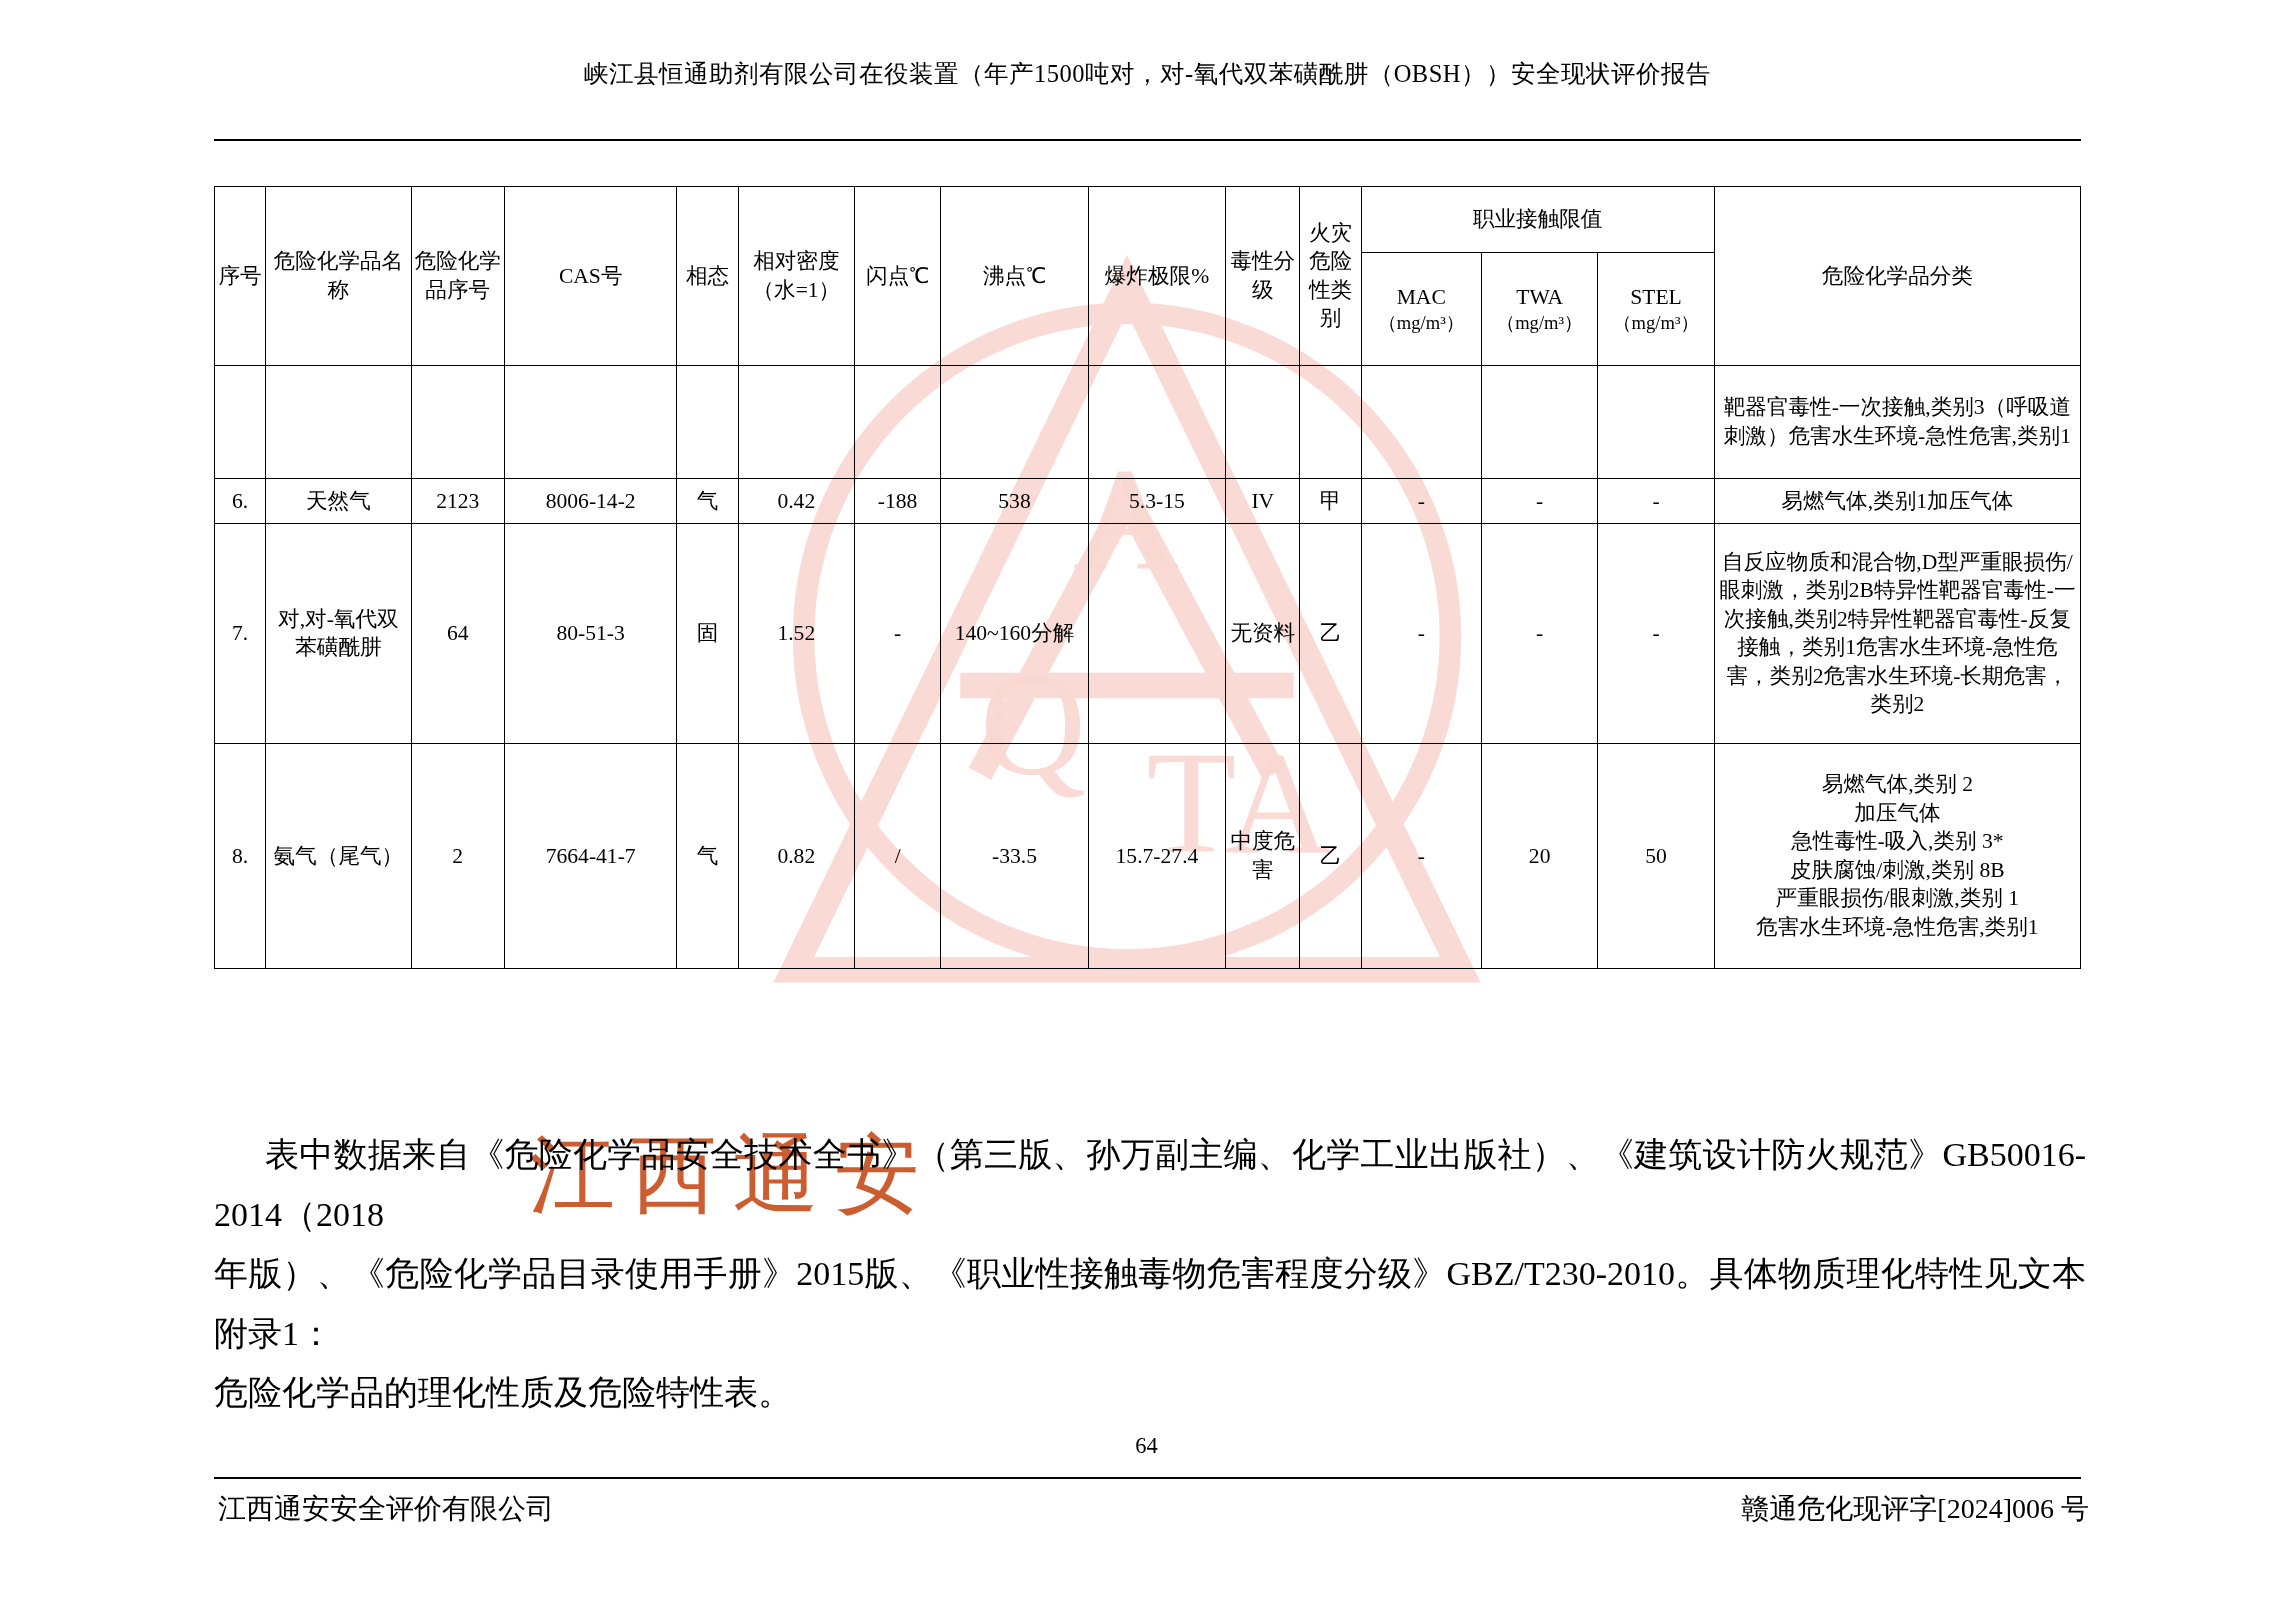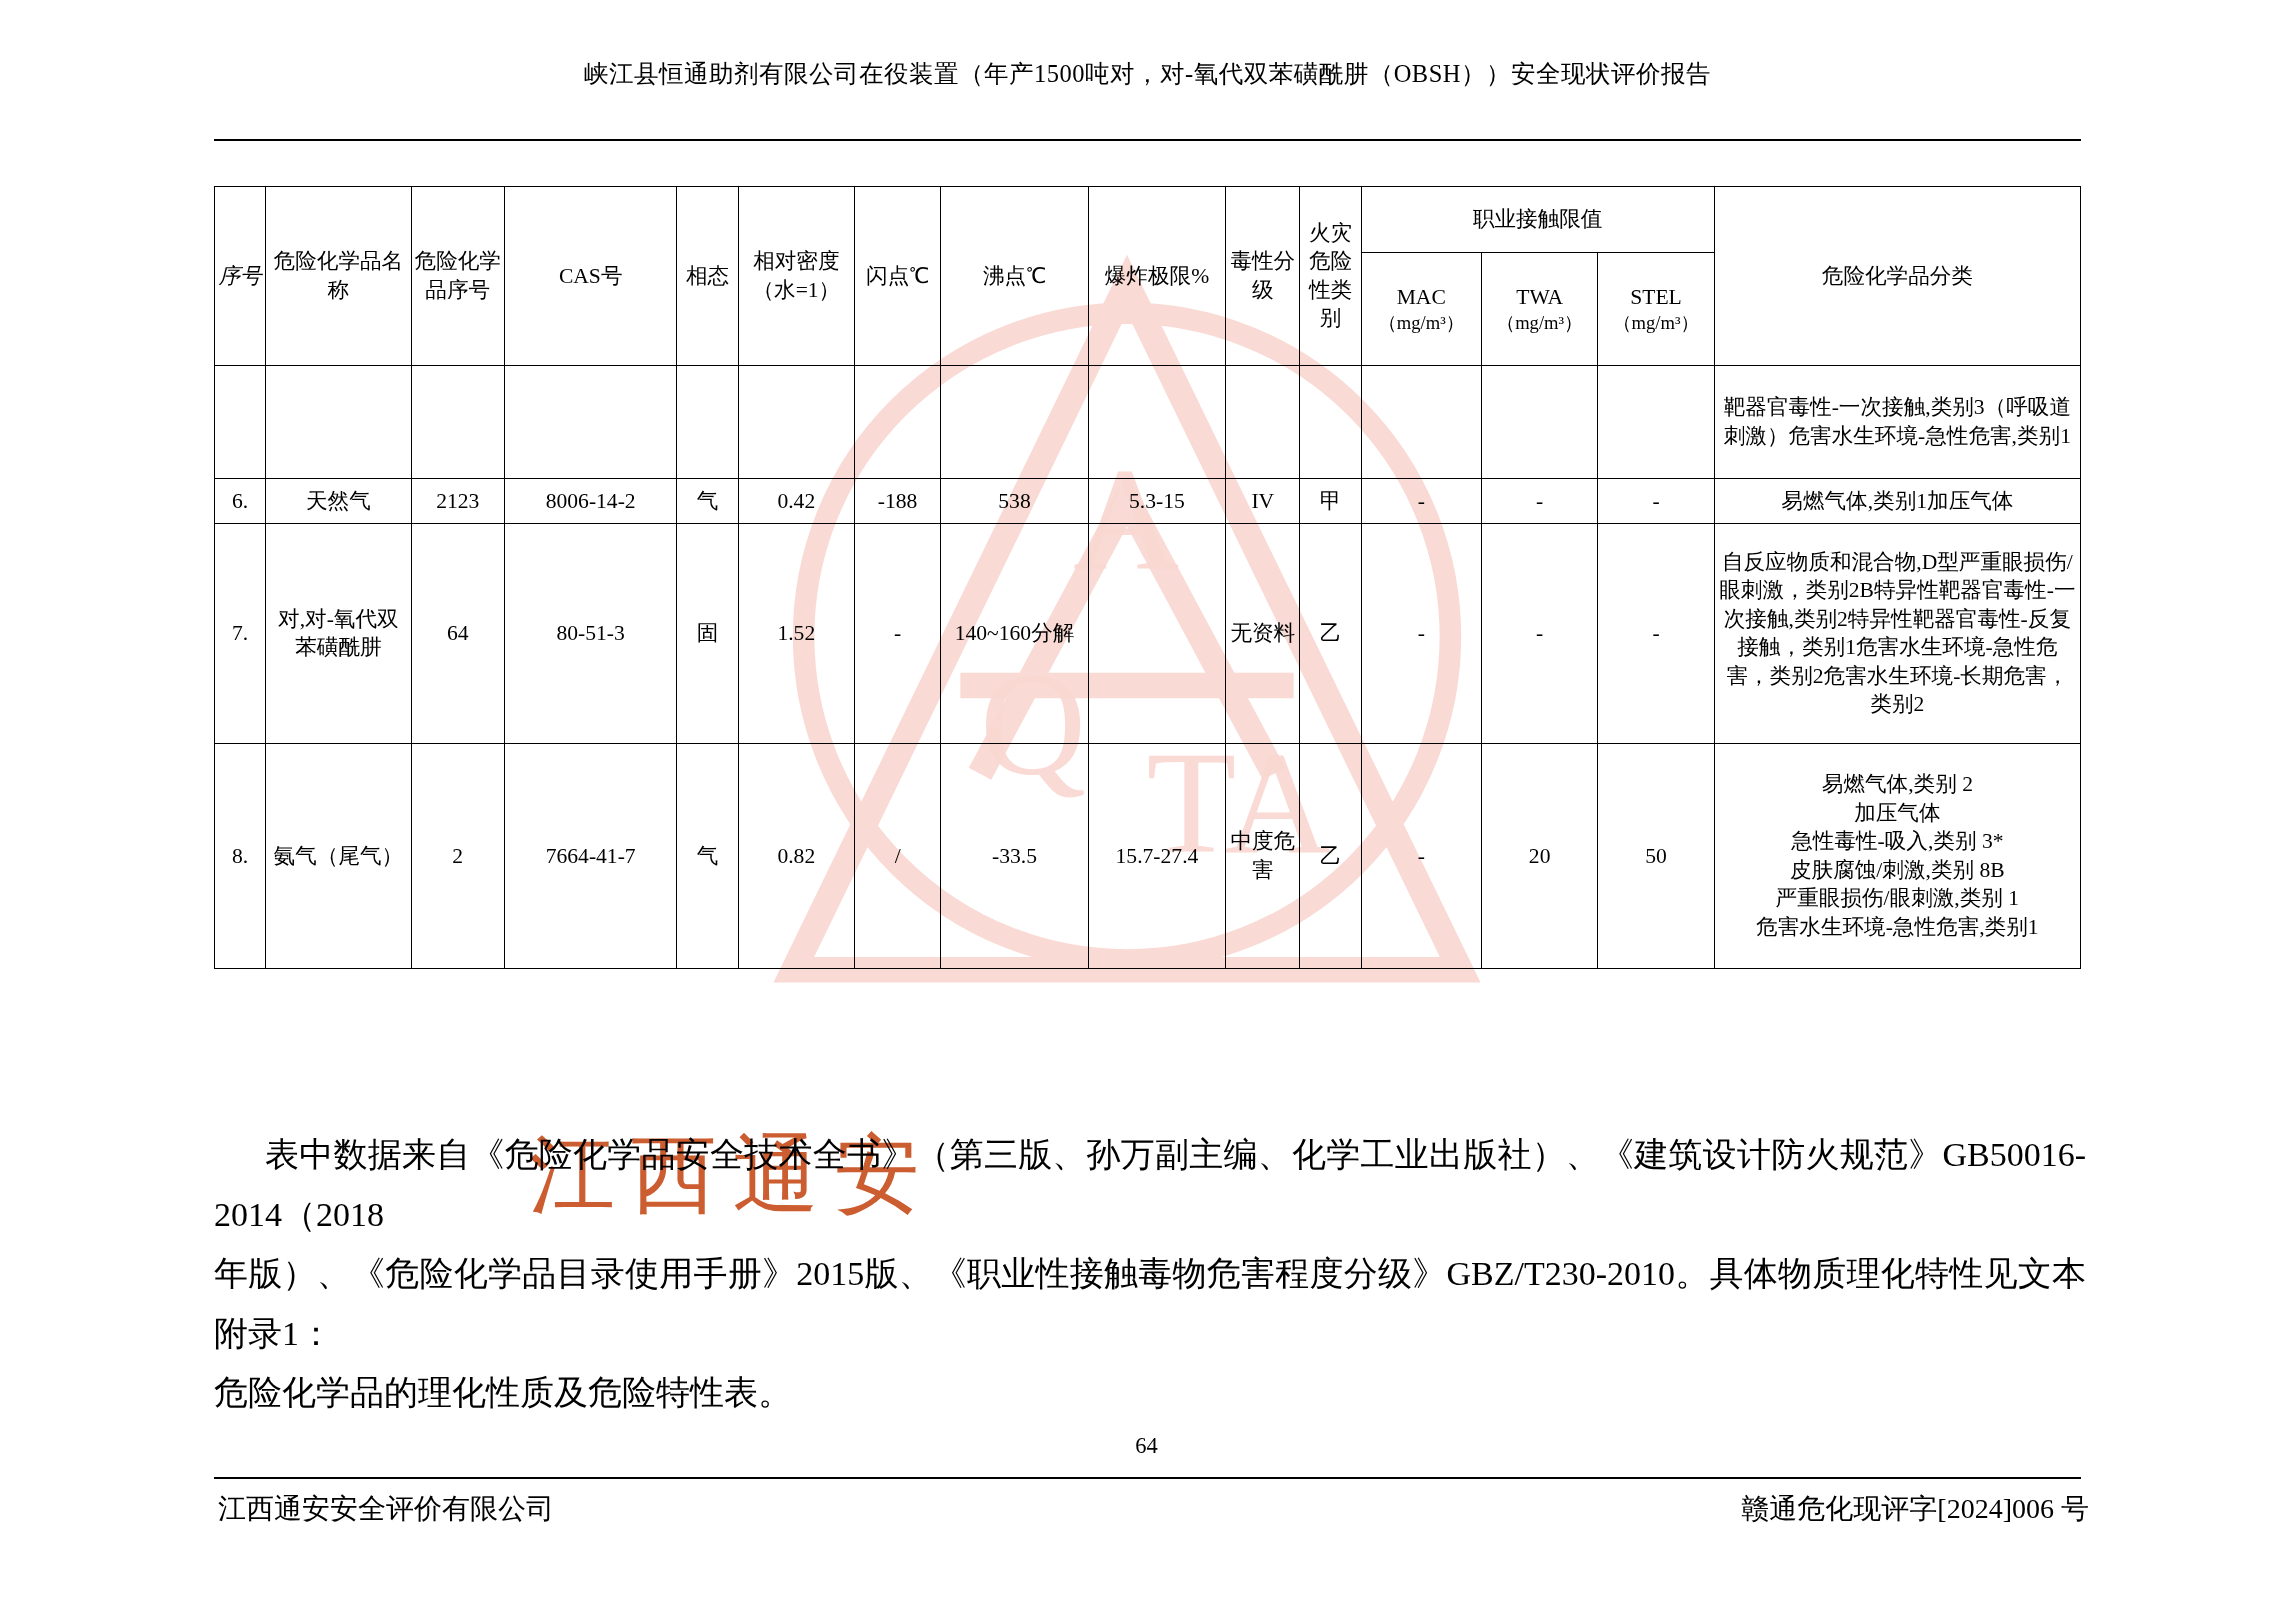--- a/index.html
+++ b/index.html
@@ -107,21 +107,21 @@
   col.c6 { width: 86px; }
   col.c7 { width: 147px; }
   col.c8 { width: 137px; }
   col.c9 { width: 74px; }
   col.c10 { width: 61px; }
   col.c11 { width: 120px; }
   col.c12 { width: 116px; }
   col.c13 { width: 116px; }
   col.c14 { width: 365px; }
 
-  .hdr-tall { height: 172px; font-style: italic; }
+  .hdr-tall { height: 172px; }
   .small-unit { font-size: 18.6px; display:block; }
 
   
   .note {
     position: absolute;
     left: 214px;
     top: 1125px;
     width: 1872px;
     font-size: 34px;
     line-height: 1.75;

